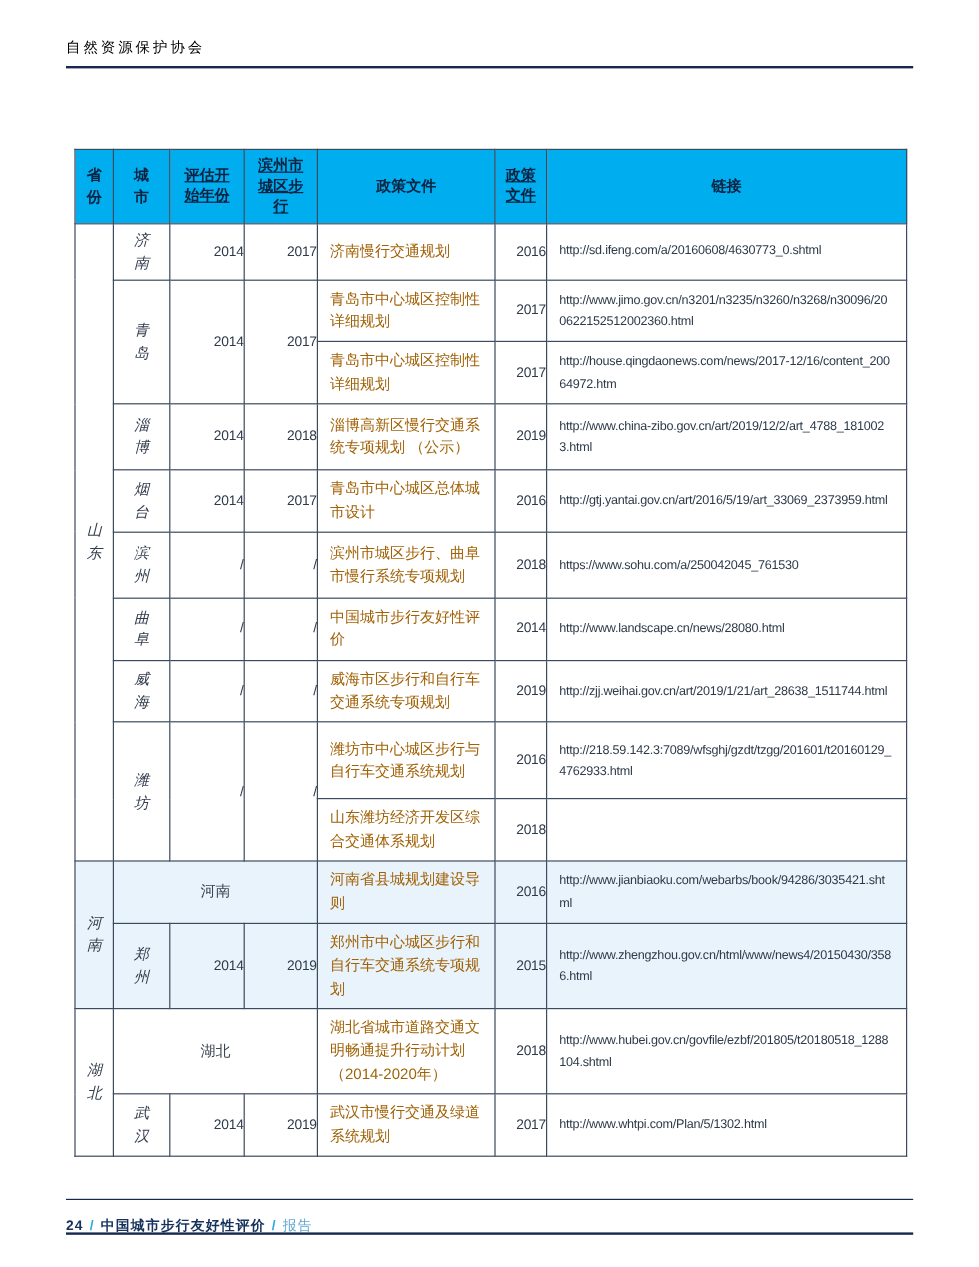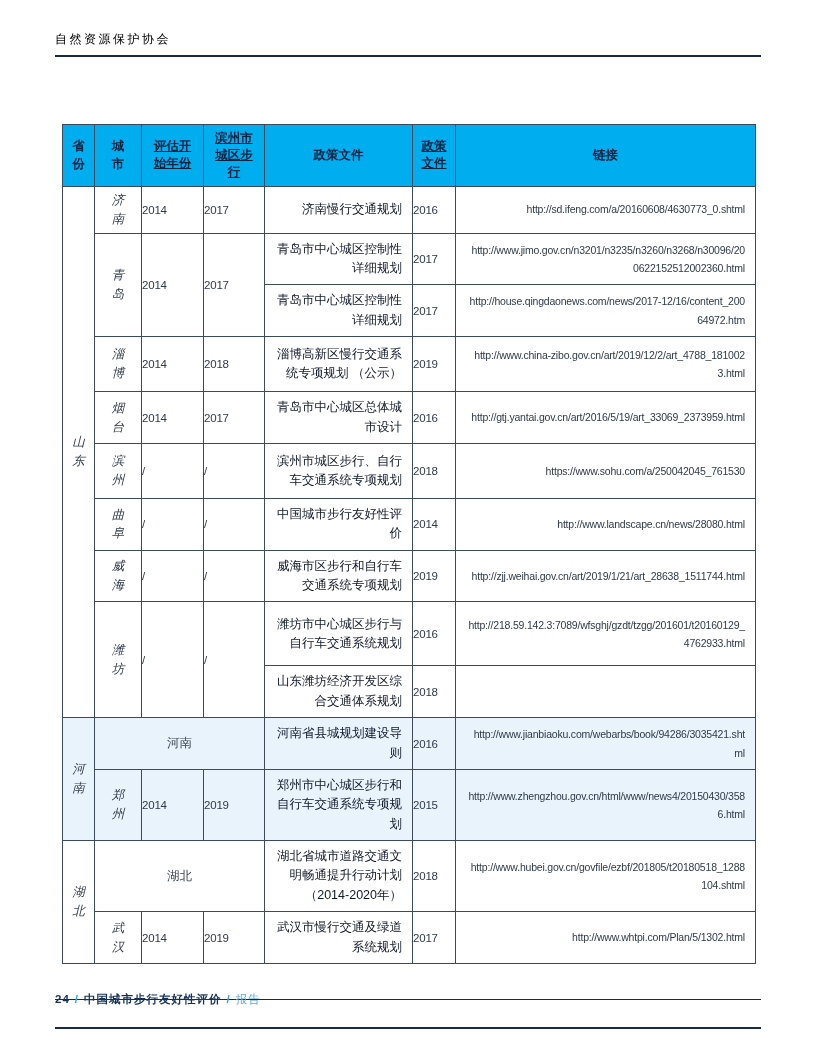--- a/index.html
+++ b/index.html
@@ -36,42 +36,42 @@
     padding: 5px 2px; line-height: 1.35;
   }
   th.pad-wrap { padding: 5px 8px; text-decoration: underline; }
   td { font-size: 12.5px; vertical-align: middle; background: #ffffff; }
   td.prov, td.city { text-align: center; font-style: italic; }
   .v-text {
     display: inline-block; width: 1.12em;
     word-break: break-all; line-height: 1.5; text-align: center;
   }
   td.year {
-    text-align: left; font-size: 11.5px; letter-spacing: -0.2px;
+    text-align: right; font-size: 11.5px; letter-spacing: -0.2px;
     color: #2e3a4a;
   }
   td.policy {
-    text-align: right; padding: 6px 10px; line-height: 1.55;
-    color: #0f172a;
+    text-align: left; padding: 6px 10px; line-height: 1.55;
+    color: #a16207;
   }
   td.link {
-    text-align: right; padding: 6px 10px;
+    text-align: left; padding: 6px 10px;
     font-size: 10.5px; line-height: 1.75; letter-spacing: -0.2px;
     word-break: break-all; color: #2e3a4a;
   }
   td.merged-prov { text-align: center; font-size: 12.5px; color: #3a4554; }
   tr.tint td { background: #e9f3fb; }
 
   
   .footer-rule-top {
     position: absolute; left: 55px; top: 999px;
     width: 706px; height: 1px; background: #16284e;
   }
   .footer {
-    position: absolute; left: 55px; top: 992px;
+    position: absolute; left: 55px; top: 1014px;
     font-size: 11.5px; color: #16325c; letter-spacing: 1px;
   }
   .footer .num  { font-weight: bold; }
   .footer .sep  { color: #29abe2; font-weight: bold; margin: 0 5px; }
   .footer .label{ color: #5fa8d3; }
   .footer .title{ font-weight: bold; }
   .footer-rule-bottom {
     position: absolute; left: 55px; top: 1027px;
     width: 706px; height: 2px; background: #16284e;
   }
@@ -144,21 +144,21 @@
       <td class="year">2017</td>
       <td class="policy">青岛市中心城区总体城市设计</td>
       <td class="year">2016</td>
       <td class="link">http://gtj.yantai.gov.cn/art/2016/5/19/art_33069_2373959.html</td>
     </tr>
 
     <tr style="height:55px">
       <td class="city"><span class="v-text">滨州</span></td>
       <td class="year">/</td>
       <td class="year">/</td>
-      <td class="policy">滨州市城区步行、自行车交通系统专项规划</td>
+      <td class="policy">滨州市城区步行、曲阜市慢行系统专项规划</td>
       <td class="year">2018</td>
       <td class="link">https://www.sohu.com/a/250042045_761530</td>
     </tr>
 
     <tr style="height:42px">
       <td class="city"><span class="v-text">曲阜</span></td>
       <td class="year">/</td>
       <td class="year">/</td>
       <td class="policy">中国城市步行友好性评价</td>
       <td class="year">2014</td>

